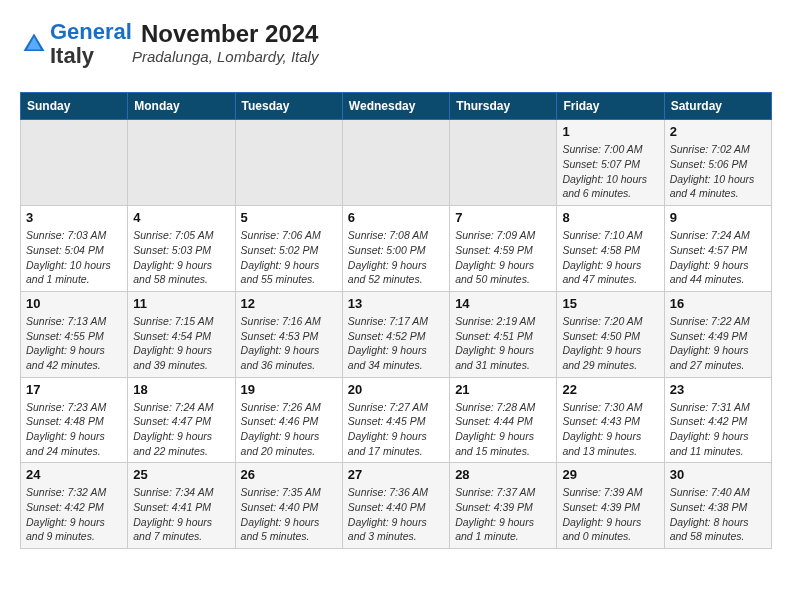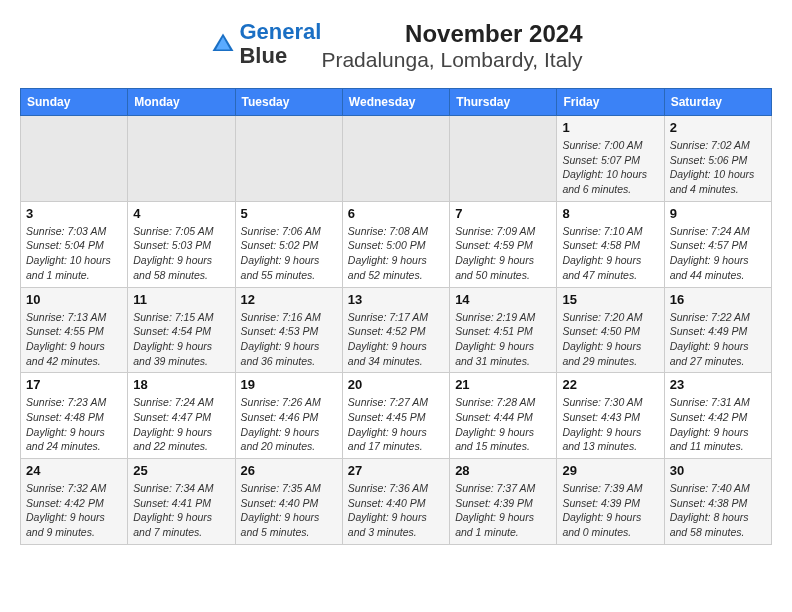--- a/index.html
+++ b/index.html
@@ -5,23 +5,23 @@
     * { box-sizing: border-box; margin: 0; padding: 0; }
     body {
       font-family: Arial, sans-serif;
       background: #fff;
       width: 792px;
       min-height: 612px;
       padding: 20px;
     }
     .header {
       display: flex;
-      justify-content: center;
+      justify-content: flex-start;
       align-items: flex-start;
-      margin-bottom: 16px;
+      margin-bottom: 24px;
     }
     .logo {
       display: flex;
       align-items: center;
     }
     .logo-text {
       font-size: 22px;
       font-weight: bold;
       color: #333;
       line-height: 1.1;
@@ -36,30 +36,31 @@
     }
     .title-block {
       text-align: right;
     }
     .month-title {
       font-size: 24px;
       font-weight: bold;
       color: #222;
     }
     .subtitle {
-      font-size: 21px;
+      font-size: 15px;
       color: #444;
+      font-style: italic;
     }
     table {
       width: 100%;
       border-collapse: collapse;
       font-size: 11px;
     }
     thead th {
-      background-color: #3b82f6;
+      background-color: #0c4a6e;
       color: #fff;
       text-align: left;
       padding: 6px 6px;
       font-size: 12px;
       font-weight: bold;
       border: 1px solid #2a68b9;
     }
     tbody td {
       vertical-align: top;
       border: 1px solid #ccc;
@@ -91,21 +92,21 @@
 </head>
 <body>
 
 <div class="header">
   <div class="logo">
     <svg class="logo-icon" viewBox="0 0 40 40">
       <polygon points="20,5 35,30 5,30" fill="#1a6fc4"></polygon>
       <polygon points="20,10 30,28 10,28" fill="#5aabff"></polygon>
     </svg>
     <div class="logo-text">
-      <span>General</span><br><span style="color:#333">Blue</span>
+      <span>General</span><br><span style="color:#333">Italy</span>
     </div>
   </div>
   <div class="title-block">
     <div class="month-title">November 2024</div>
     <div class="subtitle">Pradalunga, Lombardy, Italy</div>
   </div>
 </div>
 
 <table>
   <thead>

